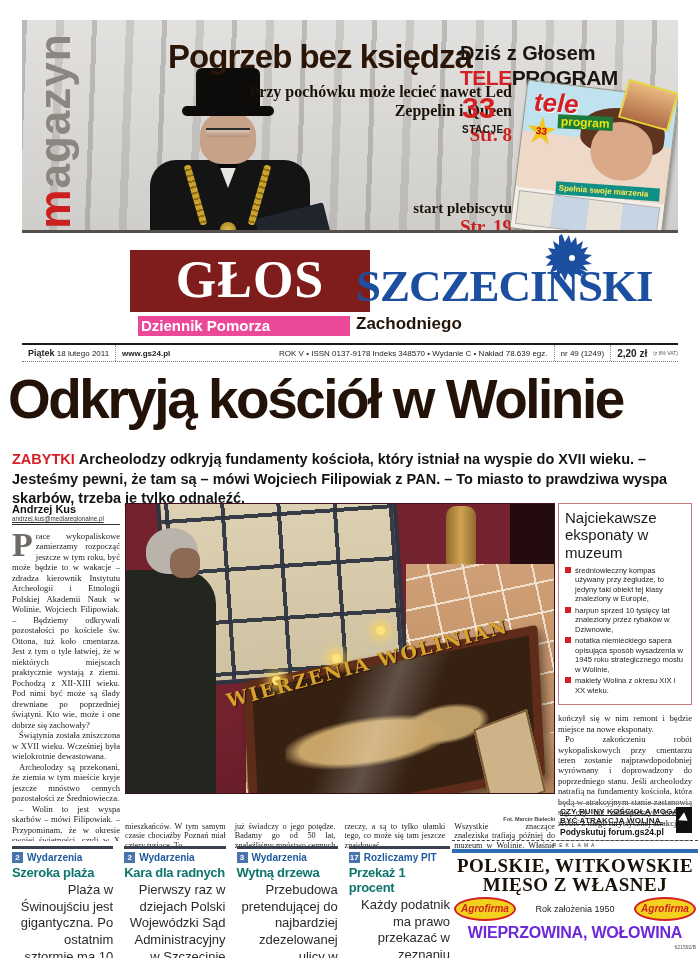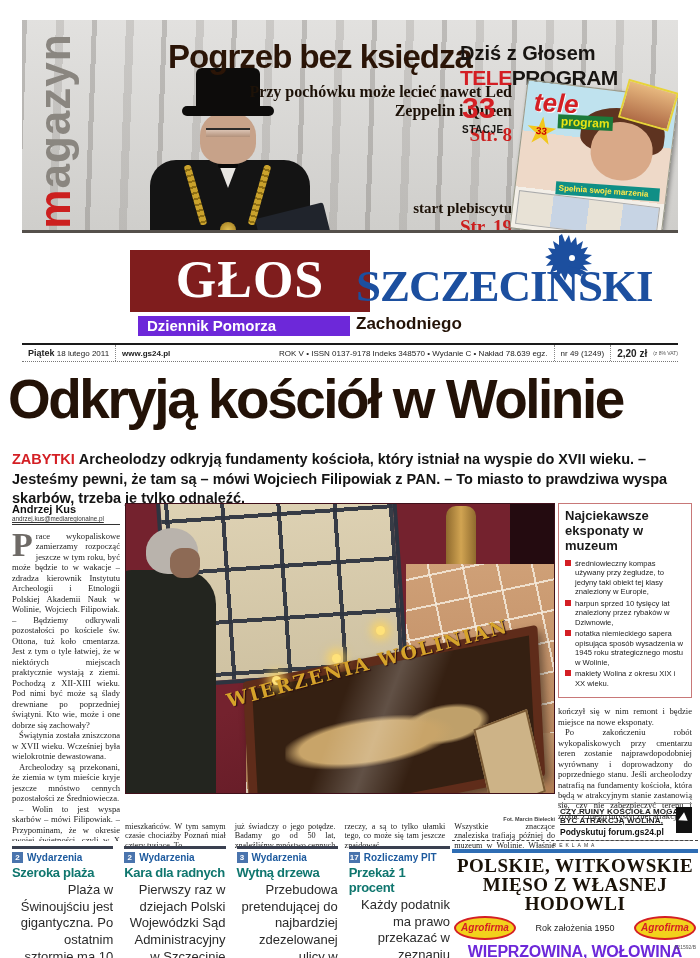--- a/index.html
+++ b/index.html
@@ -68,22 +68,22 @@
   .tc-banner { position:absolute; left:40px; top:94px; right:6px; background:#0f8f86; color:#ffe84a; font-size:8px; font-weight:bold; padding:2px 3px; transform:rotate(-3deg); }
   .tc-ads { position:absolute; left:4px; bottom:4px; right:4px; height:34px; background:
     repeating-linear-gradient(90deg,#e8e2d6 0 34px, #c7d4e4 34px 70px); border:1px solid #aaa; }
   .tc-photo { position:absolute; right:2px; top:-10px; width:52px; height:40px; background:linear-gradient(#e7b87f,#b06c47); border:2px solid #e8d33a; transform:rotate(9deg); }
   
   #masthead { position:absolute; left:22px; top:238px; width:656px; height:100px; font-family:"Liberation Serif", serif; }
   .mh-bluebox { position:absolute; left:108px; top:12px; width:240px; height:62px; background:#7f1d1d; }
   .mh-glos { position:absolute; left:0; top:0; width:100%; text-align:center; color:#fff; font-size:52px; font-weight:bold; line-height:60px; letter-spacing:1px; }
   .mh-szczecinski { position:absolute; left:334px; top:22px; font-size:45px; font-weight:bold; color:#1c4f9f; letter-spacing:-1px; }
   .mh-griffin { position:absolute; left:520px; top:-6px; }
-  .mh-tagbar { position:absolute; left:116px; top:78px; width:212px; height:20px; background:#6d28d9; color:#fff;
-    font-family:"Liberation Sans", sans-serif; font-size:15px; font-weight:bold; line-height:20px; padding-left:9px; }
+  .mh-tagbar { position:absolute; left:116px; top:78px; width:212px; height:20px; background:#ec4899; color:#fff;
+    font-family:"Liberation Sans", sans-serif; font-size:15px; font-weight:bold; line-height:20px; padding-left:3px; }
   .mh-zach { position:absolute; left:334px; top:76px; font-family:"Liberation Sans", sans-serif; font-size:17px; font-weight:bold; color:#241307; }
   
   #datebar { position:absolute; left:22px; top:343px; width:656px; height:19px;
     border-top:2px solid #1a1a1a; border-bottom:1px dotted #777;
     display:flex; align-items:center; font-size:8px; color:#222; }
   #datebar .cell { padding:0 6px; white-space:nowrap; }
   #datebar .sep { border-left:1px dotted #888; height:100%; display:flex; align-items:center; }
   #datebar .grow { flex:1; }
   .db-day { font-weight:bold; font-size:9px; }
   .db-price { font-weight:bold; font-size:10px; }
@@ -139,21 +139,21 @@
   .ph-man .face { position:absolute; left:58px; top:26px; width:30px; height:30px; background:#8d6a55; border-radius:40%; }
   .ph-man .coat { position:absolute; left:0; top:48px; width:104px; height:225px; background:#23251f; border-radius:20px 34px 0 0; }
   
   #caption { position:absolute; left:125px; top:796px; width:430px; font-size:8.8px; font-weight:bold; color:#111; line-height:1.25; }
   #photocredit { position:absolute; left:455px; top:816px; width:100px; text-align:right; font-size:5.5px; font-weight:bold; color:#444; }
   #minicols { position:absolute; left:125px; top:822px; width:430px; height:26px; display:flex; gap:9px; overflow:hidden; }
   #minicols .mc { flex:1; font-size:8.2px; line-height:1.15; text-align:justify; color:#1b1b1b; }
   
   #col-right { position:absolute; left:558px; top:503px; width:134px; height:338px; }
   #infobox { border:1.5px solid #c87878; padding:5px 6px 7px 6px; background:#fff; }
-  #infobox .ib-title { font-size:13px; font-weight:bold; color:#1a1a1a; line-height:1.15; margin-bottom:5px; }
+  #infobox .ib-title { font-size:15px; font-weight:normal; color:#1a1a1a; line-height:1.15; margin-bottom:5px; }
   .ib-item { font-size:7.6px; line-height:1.25; color:#222; margin-bottom:2px; position:relative; padding-left:10px; }
   .ib-bullet { position:absolute; left:0; top:1px; width:6px; height:6px; background:#d41f24; display:inline-block; }
   #rc-text { margin-top:8px; font-size:8.6px; line-height:1.22; text-align:justify; color:#1b1b1b; }
   #rc-text p { text-indent:7px; } #rc-text p.first { text-indent:0; }
   #forumbox { position:absolute; left:0; bottom:0; width:134px; border-top:1.5px solid #999; border-bottom:1.5px solid #999; padding:3px 2px; }
   .fb-line { font-size:8px; font-weight:bold; color:#222; letter-spacing:.2px; }
   .fb-line.u { text-decoration:underline; }
   .fb-go { font-size:8.5px; font-weight:bold; color:#111; margin-top:2px; }
   .fb-corner { position:absolute; right:0; top:3px; width:16px; height:26px; background:#111; }
   .fb-corner:after { content:""; position:absolute; left:4px; top:8px; width:0; height:0;
@@ -353,21 +353,20 @@
       <div class="title">Przekaż 1 procent</div>
       <div class="txt">Każdy podatnik ma prawo przekazać w zeznaniu rocznym PIT 1 procent należnego podatku wybranej przez siebie organizacji pożytku publicznego. Dzisiaj piszemy jak to zrobić. W przyszły czwartek do gazety dołączymy płytę z programem, dzięki któremu szybko wypełnimy swój PIT.</div>
     </div>
   </div>
 
   <div id="ad">
     <div class="ad-reklama">REKLAMA</div>
     <div class="ad-bluebar"></div>
     <div class="ad-h">POLSKIE, WITKOWSKIE</div>
     <div class="ad-h">MIĘSO Z WŁASNEJ</div>
-    <div class="ad-h">HODOWLI</div>
     <div class="ad-mid">
       <div class="agro">Agrofirma</div>
       <div class="ad-founded">Rok założenia 1950</div>
       <div class="agro">Agrofirma</div>
     </div>
     <div class="ad-prod">WIEPRZOWINA, WOŁOWINA</div>
 
     <div class="ad-code">621592/B</div>
   </div>
 

